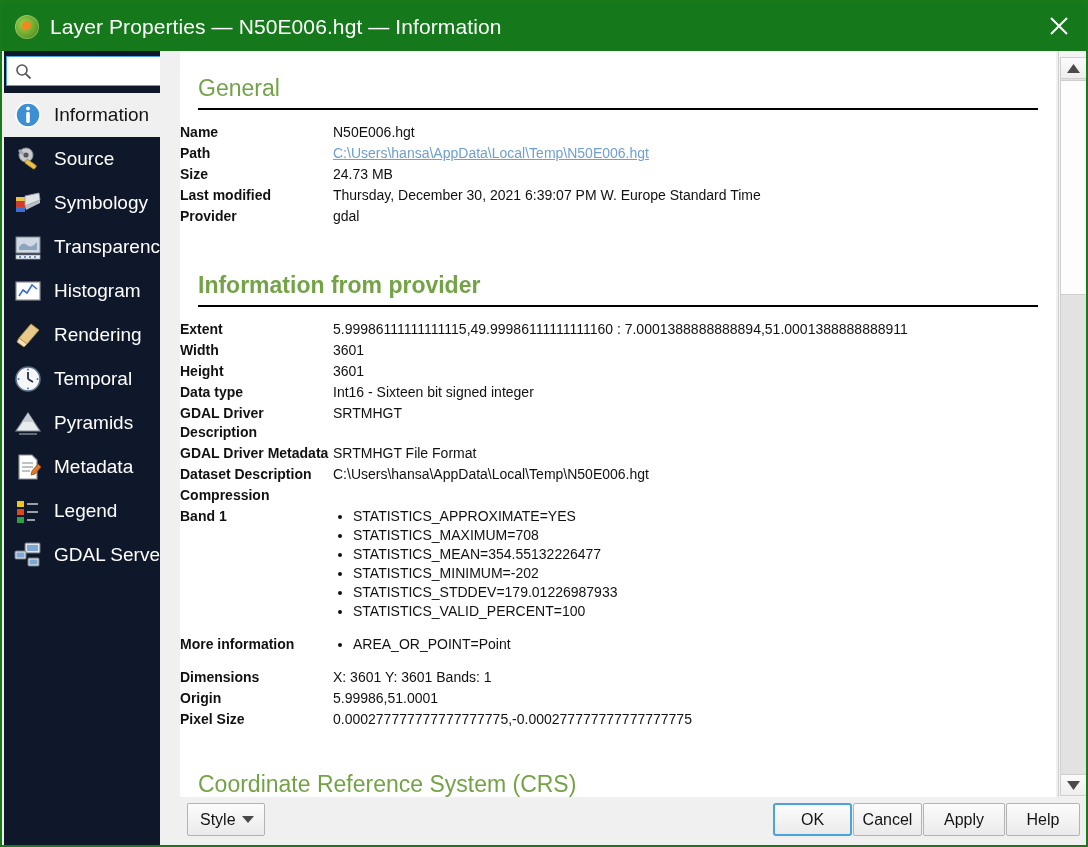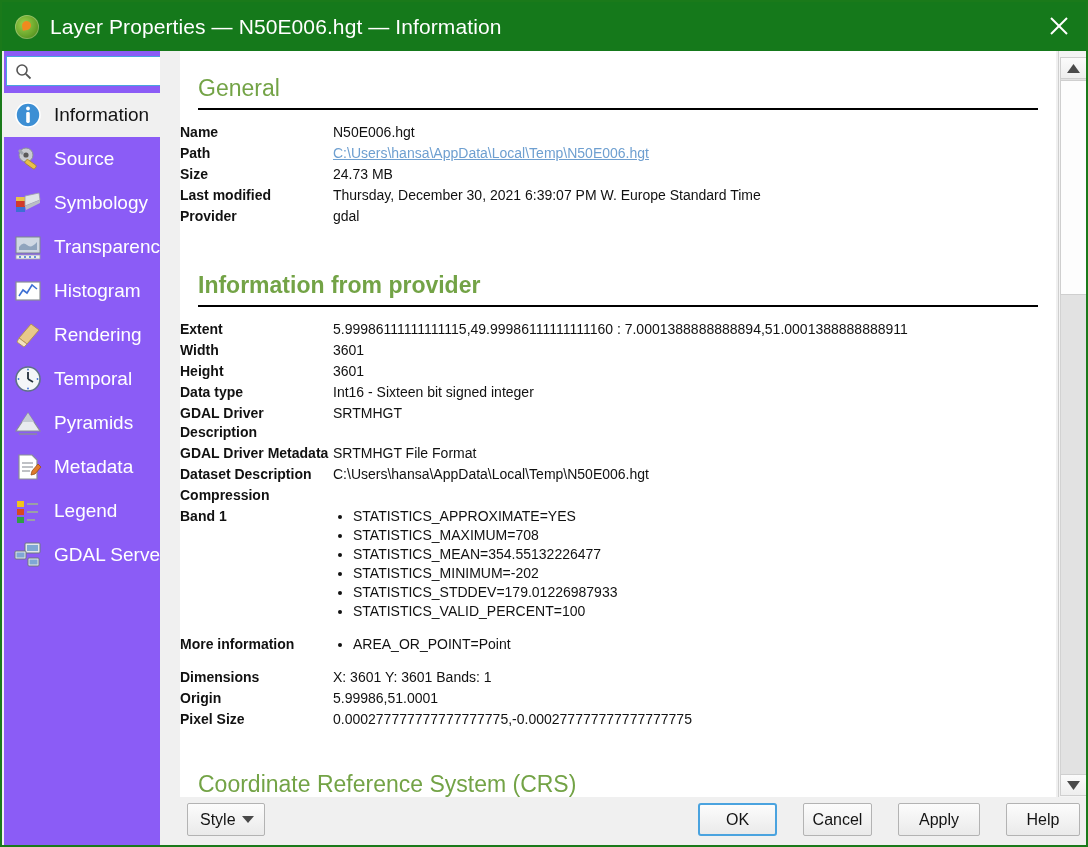--- a/index.html
+++ b/index.html
@@ -67,21 +67,21 @@
     cursor: pointer;
   }
   #close-btn svg { display:block; }
 
   
   #sidebar {
     position: absolute;
     left: 2px; top: 49px;
     width: 156px;
     height: 796px;
-    background: #8b5cf6;
+    background: #0f172a;
     overflow: hidden;
   }
   #search-wrap {
     position: absolute;
     left: 2px; top: 5px;
     width: 172px; height: 30px;
     background: #ffffff;
     border: 1px solid #4aa3df;
     box-sizing: border-box;
     display: flex;
@@ -276,21 +276,21 @@
     margin-left: 6px;
     width: 0; height: 0;
     border-left: 6px solid transparent;
     border-right: 6px solid transparent;
     border-top: 7px solid #4a4a4a;
   }
   #right-btns {
     margin-left: auto;
     margin-right: 8px;
     display: flex;
-    gap: 26px;
+    gap: 1px;
   }
   #ok-btn {
     width: 79px;
     border: 2px solid #4aa3df;
     border-radius: 3px;
   }
   #cancel-btn { width: 69px; }
   #apply-btn { width: 82px; }
   #help-btn { width: 74px; }
 </style>

